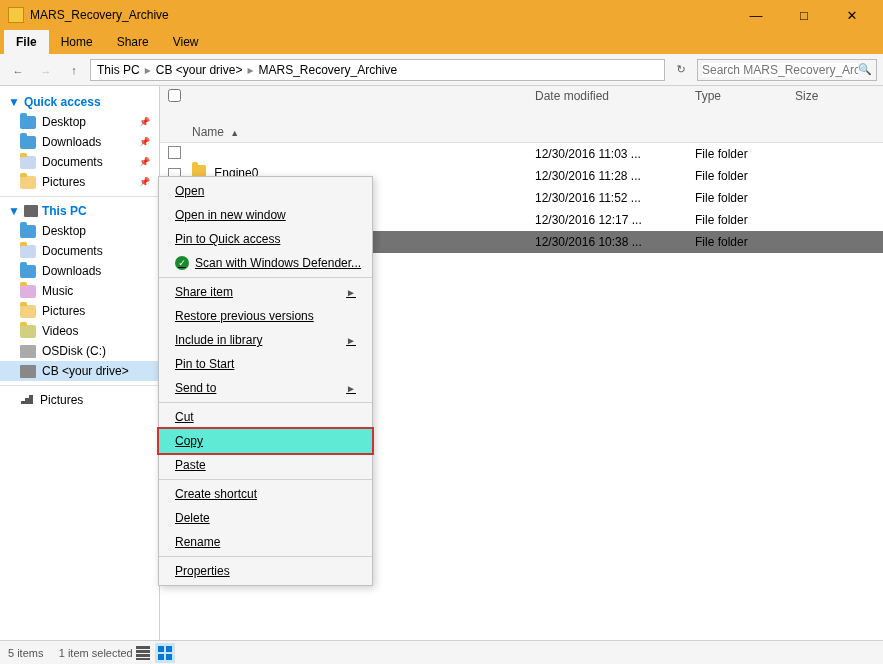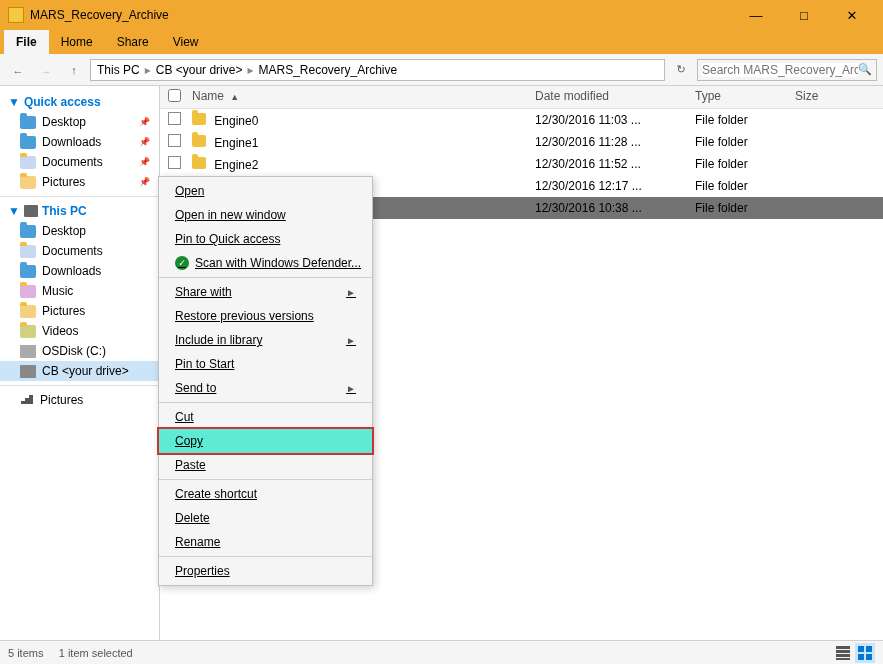--- a/index.html
+++ b/index.html
@@ -216,21 +216,21 @@
       display: flex;
       padding: 3px 8px;
       border-bottom: 1px solid #e0e0e0;
       background: #f5f5f5;
       font-size: 12px;
       color: #555;
       position: sticky;
       top: 0;
     }
     .col-check { width: 24px; flex-shrink: 0; }
-    .col-name { flex: 2; padding-right: 8px; }
+    .col-name { flex: 2; padding-right: 8px; margin-top: 36px; }
     .col-date { width: 160px; flex-shrink: 0; }
     .col-type { width: 100px; flex-shrink: 0; }
     .col-size { width: 80px; flex-shrink: 0; }
     .sort-arrow { font-size: 9px; margin-left: 3px; }
 
     .file-row {
       display: flex;
       align-items: center;
       padding: 2px 8px;
       cursor: pointer;
@@ -264,21 +264,20 @@
     
     .status-bar {
       height: 24px;
       background: #f5f5f5;
       border-top: 1px solid #d0d0d0;
       display: flex;
       align-items: center;
       padding: 0 8px;
       font-size: 11px;
       color: #555;
-      justify-content: space-between;
     }
     .view-controls {
       display: flex; gap: 2px;
     }
     .view-btn {
       width: 20px; height: 20px;
       border: none; background: transparent;
       cursor: pointer;
       display: flex; align-items: center; justify-content: center;
       font-size: 11px;
@@ -575,21 +574,21 @@
   </div>
   <div class="ctx-item">
     <span class="ctx-item-left">
       <span class="scan-icon-img">✓</span>
       <span>Scan with Windows Defender...</span>
     </span>
   </div>
   <div class="ctx-divider"></div>
   <div class="ctx-item">
     <span class="ctx-item-left">
-      <span>Share with</span>
+      <span>Share item</span>
     </span>
     <span class="submenu-arrow">►</span>
   </div>
   <div class="ctx-item">
     <span class="ctx-item-left">
       <span>Restore previous versions</span>
     </span>
   </div>
   <div class="ctx-item">
     <span class="ctx-item-left">

